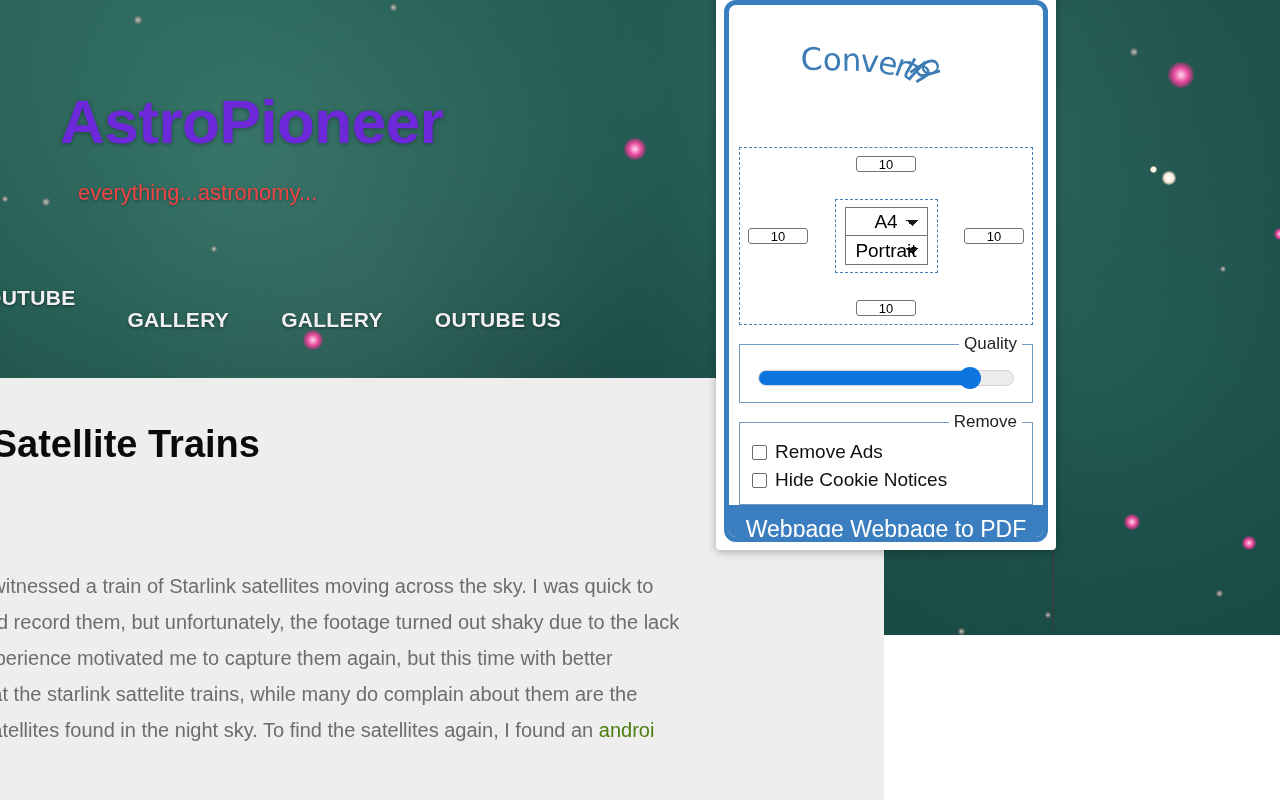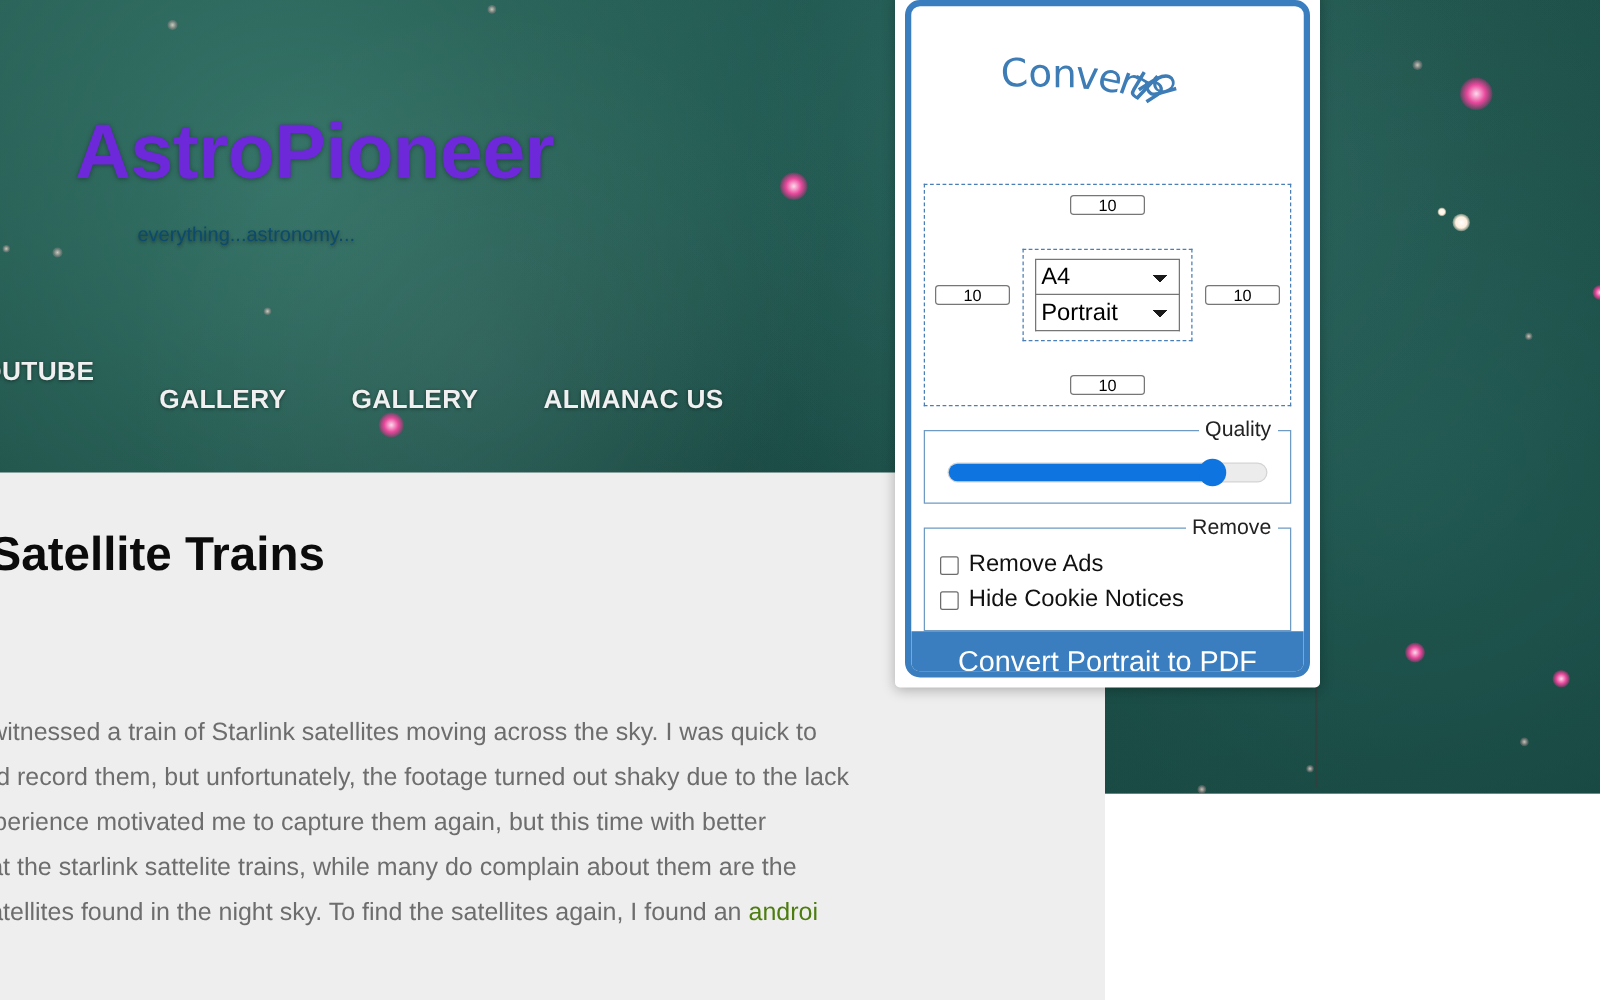--- a/index.html
+++ b/index.html
@@ -69,24 +69,24 @@
     top: 86px;
     font-size: 62px;
     font-weight: bold;
     color: #6d28d9;
     letter-spacing: -0.5px;
     text-shadow: 0 1px 4px rgba(0,0,0,0.35);
     margin-left: 44px;
   }
   .site-tagline {
     position: absolute;
-    left: 110px;
+    left: 78px;
     top: 180px;
-    font-size: 16px;
-    color: #0c4a6e;
+    font-size: 22px;
+    color: #ef4444;
     text-shadow: 0 1px 3px rgba(0,0,0,0.4);
   }
 
   .site-nav {
     position: absolute;
     left: 0;
     top: 283px;
     height: 30px;
     display: flex;
     align-items: center;
@@ -220,38 +220,39 @@
     justify-content: space-between;
     width: 100%;
     padding: 0 2px;
   }
   .paper-box {
     border: 1px dashed #4a7fb5;
     padding: 7px 9px;
   }
   .sel {
     display: block;
-    width: 116px;
+    width: 83px;
     height: 29px;
     border: 1px solid #767676;
     background: #ffffff;
     font-size: 19px;
     font-family: "Liberation Sans", sans-serif;
     color: #000000;
     padding: 0 4px;
     appearance: none;
     -webkit-appearance: none;
     background-image:
       linear-gradient(45deg, transparent 50%, #1a1a1a 50%),
       linear-gradient(135deg, #1a1a1a 50%, transparent 50%);
     background-position:
       calc(100% - 15px) 12px,
       calc(100% - 9px) 12px;
     background-size: 6px 6px, 6px 6px;
     background-repeat: no-repeat;
+    text-align: center;
   }
   .sel + .sel { border-top: none; }
 
   
   .fs {
     margin: 9px 10px 0 10px;
     border: 1px solid #6e9ac4;
     padding: 6px 10px 10px 10px;
     flex: none;
   }
@@ -348,21 +349,21 @@
     <div class="star pink" style="left:1274px; top:228px; width:12px; height:12px;"></div>
     <div class="star dim" style="left:958px; top:628px; width:7px; height:7px;"></div>
 
     <div class="site-title">AstroPioneer</div>
     <div class="site-tagline">everything...astronomy...</div>
 
     <nav class="site-nav">
       <div class="nav-item first">OUTUBE</div>
       <div class="nav-item">GALLERY</div>
       <div class="nav-item">GALLERY</div>
-      <div class="nav-item">ALMANAC US</div>
+      <div class="nav-item">OUTUBE US</div>
     </nav>
   </div>
 
   <div class="content-card">
     <h1 class="article-title">k Satellite Trains</h1>
     <div class="article-body">
       <div>o, I witnessed a train of Starlink satellites moving across the sky. I was quick to</div>
       <div>a and record them, but unfortunately, the footage turned out shaky due to the lack</div>
       <div>s experience motivated me to capture them again, but this time with better</div>
       <div>d that the starlink sattelite trains, while many do complain about them are the</div>
@@ -417,15 +418,15 @@
       <div class="opt-row">
         <div class="cb"></div>
         <div class="opt-label">Remove Ads</div>
       </div>
       <div class="opt-row">
         <div class="cb"></div>
         <div class="opt-label">Hide Cookie Notices</div>
       </div>
     </fieldset>
 
-    <div class="convert-btn">Convert Portrait to PDF</div>
+    <div class="convert-btn">Webpage Webpage to PDF</div>
   </div>
 </div>
 
 </body></html>

